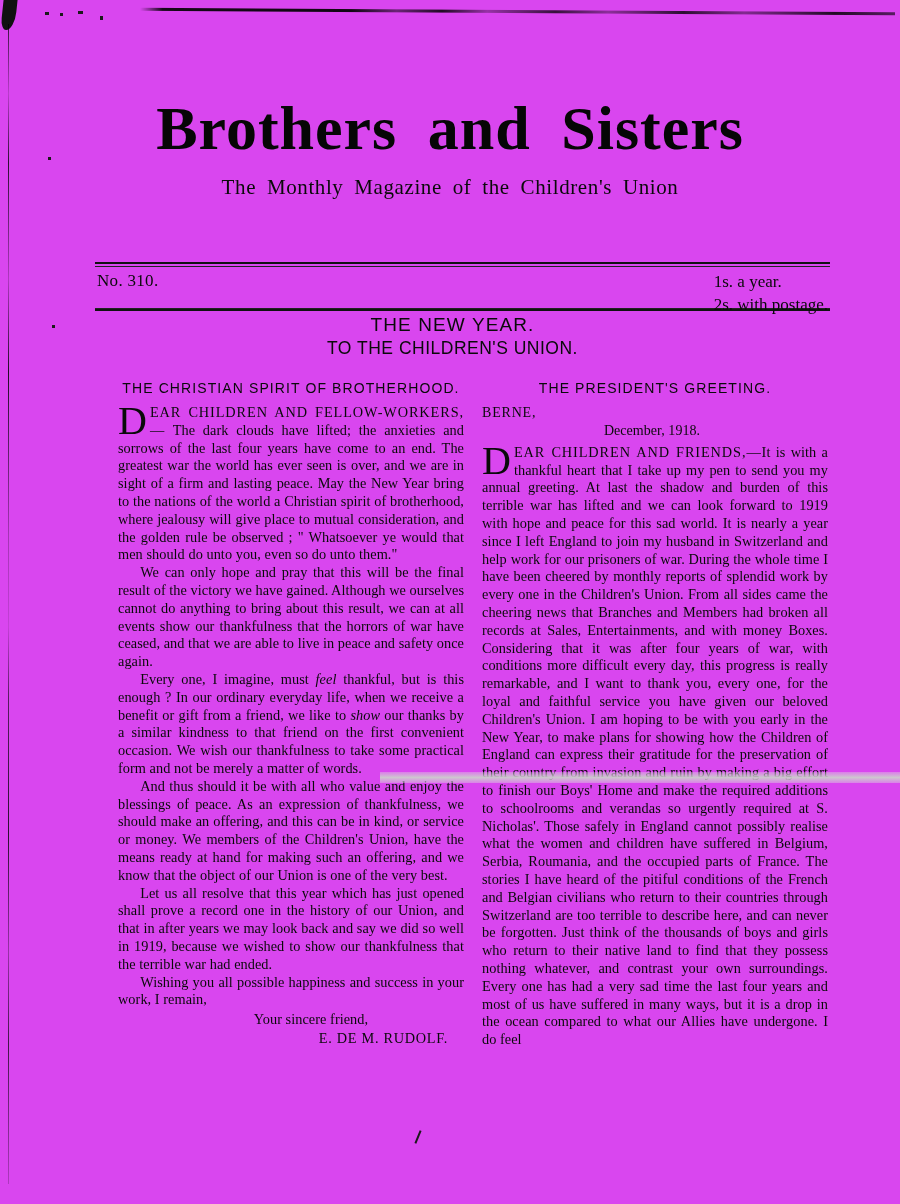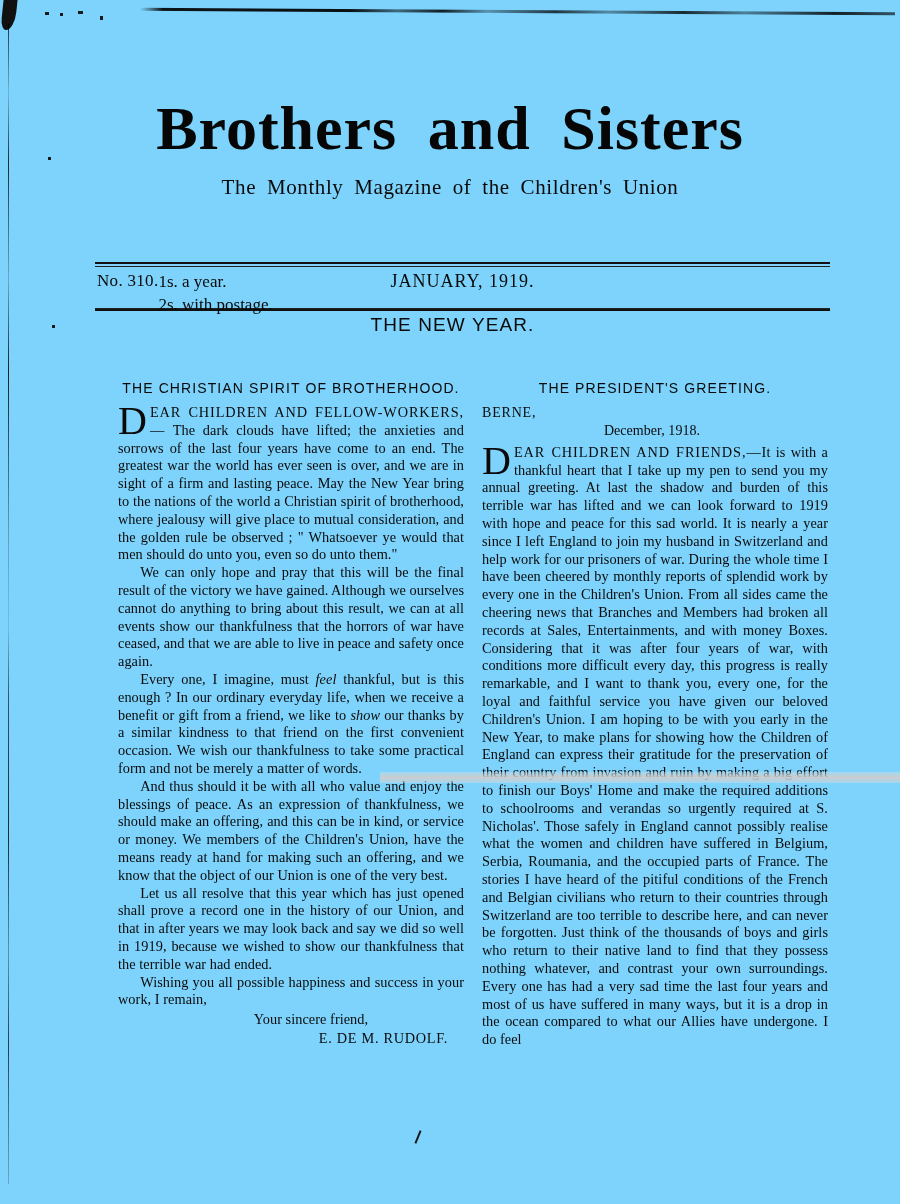--- a/index.html
+++ b/index.html
@@ -14,21 +14,21 @@
     overflow: hidden;
     font-family: "Liberation Serif", "DejaVu Serif", serif;
     color: #0a0a0a;
     -webkit-font-smoothing: none;
   }
 
   
   #scan-page {
     position: absolute;
     inset: 0;
-    background: #7dd3fc;
+    background: #d946ef;
   }
   .artifact-corner-blob {
     position: absolute;
     left: 2px; top: 0px;
     width: 14px; height: 30px;
     background: #111;
     border-radius: 0 0 60% 40%;
     transform: skewX(-6deg);
   }
   .artifact-left-edge {
@@ -91,20 +91,21 @@
   #issue-bar {
     position: absolute;
     left: 95px; right: 70px; top: 262px;
     height: 48px;
   }
   .rule-thick { height: 2px; background: #111; width: 100%; }
   .rule-thin  { height: 1px; background: #222; width: 100%; margin-top: 2px; }
   .issue-row {
     display: flex;
     align-items: flex-start;
+    justify-content: space-between;
     padding: 4px 2px 3px 2px;
     position: relative;
     height: 32px;
   }
   .issue-no { font-size: 17px; letter-spacing: .3px; }
   .issue-date {
     font-size: 18px;
     letter-spacing: 1px;
     position: absolute;
     left: 0; right: 0;
@@ -237,32 +238,32 @@
   <div id="masthead">
     <h1 class="mast-title">Brothers and Sisters</h1>
     <p class="mast-sub1">The Monthly Magazine of the Children's Union</p>
   </div>
 
   <div id="issue-bar">
     <div class="rule-thick"></div>
     <div class="rule-thin"></div>
     <div class="issue-row">
       <div class="issue-no">No. 310.</div>
-      <div class="issue-date">JANUARY, 1919.</div>
       <div class="issue-price">
         <div>1s. a year.</div>
         <div>2s. with postage.</div>
       </div>
     </div>
     <div class="rule-thin"></div>
     <div class="rule-thick"></div>
   </div>
 
   <div id="headlines">
     <p class="hl-main">THE NEW YEAR.</p>
+    <p class="hl-sub2">TO THE CHILDREN'S UNION.</p>
   </div>
 
   <div id="columns">
 
     <div class="column">
       <p class="col-head">THE CHRISTIAN SPIRIT OF BROTHERHOOD.</p>
       <div class="col-body">
         <p class="p-dropcap"><span class="dropcap">D</span><span class="smallcaps">EAR CHILDREN AND FELLOW-WORKERS,—</span> <span>The dark clouds have lifted; the anxieties and sorrows of the last four years have come to an end. The greatest war the world has ever seen is over, and we are in sight of a firm and lasting peace. May the New Year bring to the nations of the world a Christian spirit of brotherhood, where jealousy will give place to mutual consideration, and the golden rule be observed ; " Whatsoever ye would that men should do unto you, even so do unto them."</span></p>
         <p>We can only hope and pray that this will be the final result of the victory we have gained. Although we ourselves cannot do anything to bring about this result, we can at all events show our thankfulness that the horrors of war have ceased, and that we are able to live in peace and safety once again.</p>
         <p><span>Every one, I imagine, must </span><span class="ital">feel</span><span> thankful, but is this enough ?   In our ordinary everyday life, when we receive a benefit or gift from a friend, we like to </span><span class="ital">show</span><span> our thanks by a similar kindness to that friend on the first convenient occasion.   We wish our thankfulness to take some practical form and not be merely a matter of words.</span></p>

